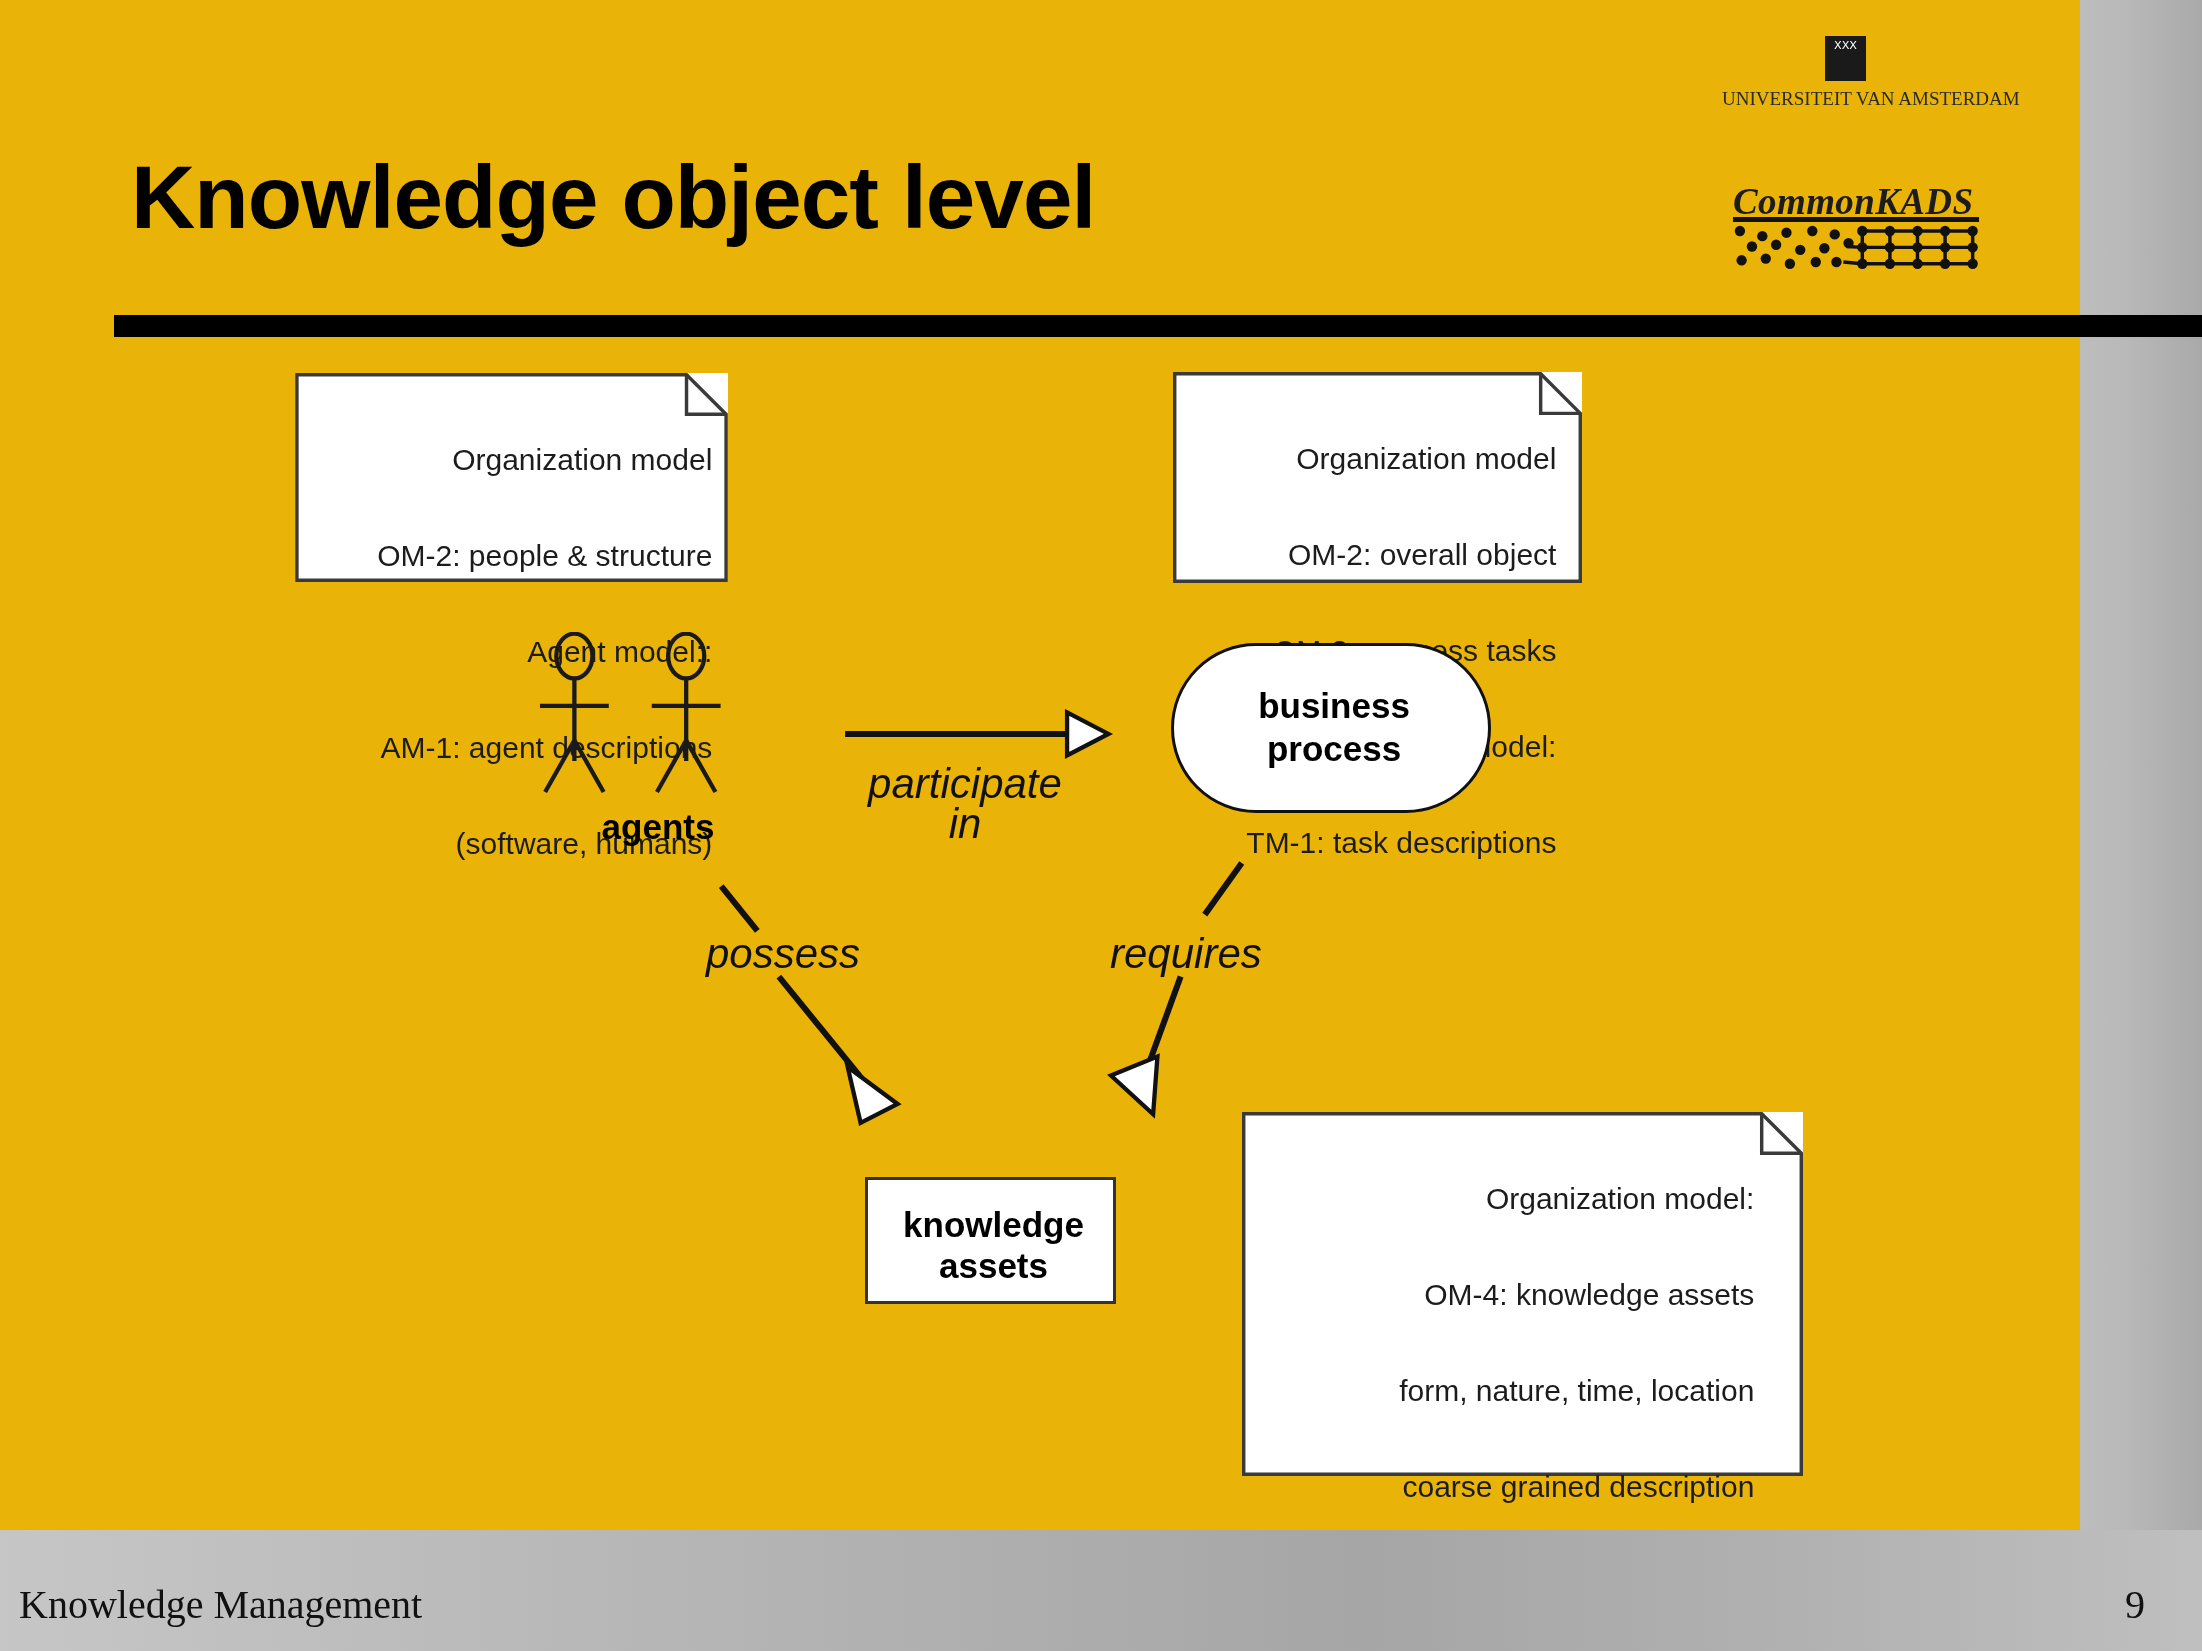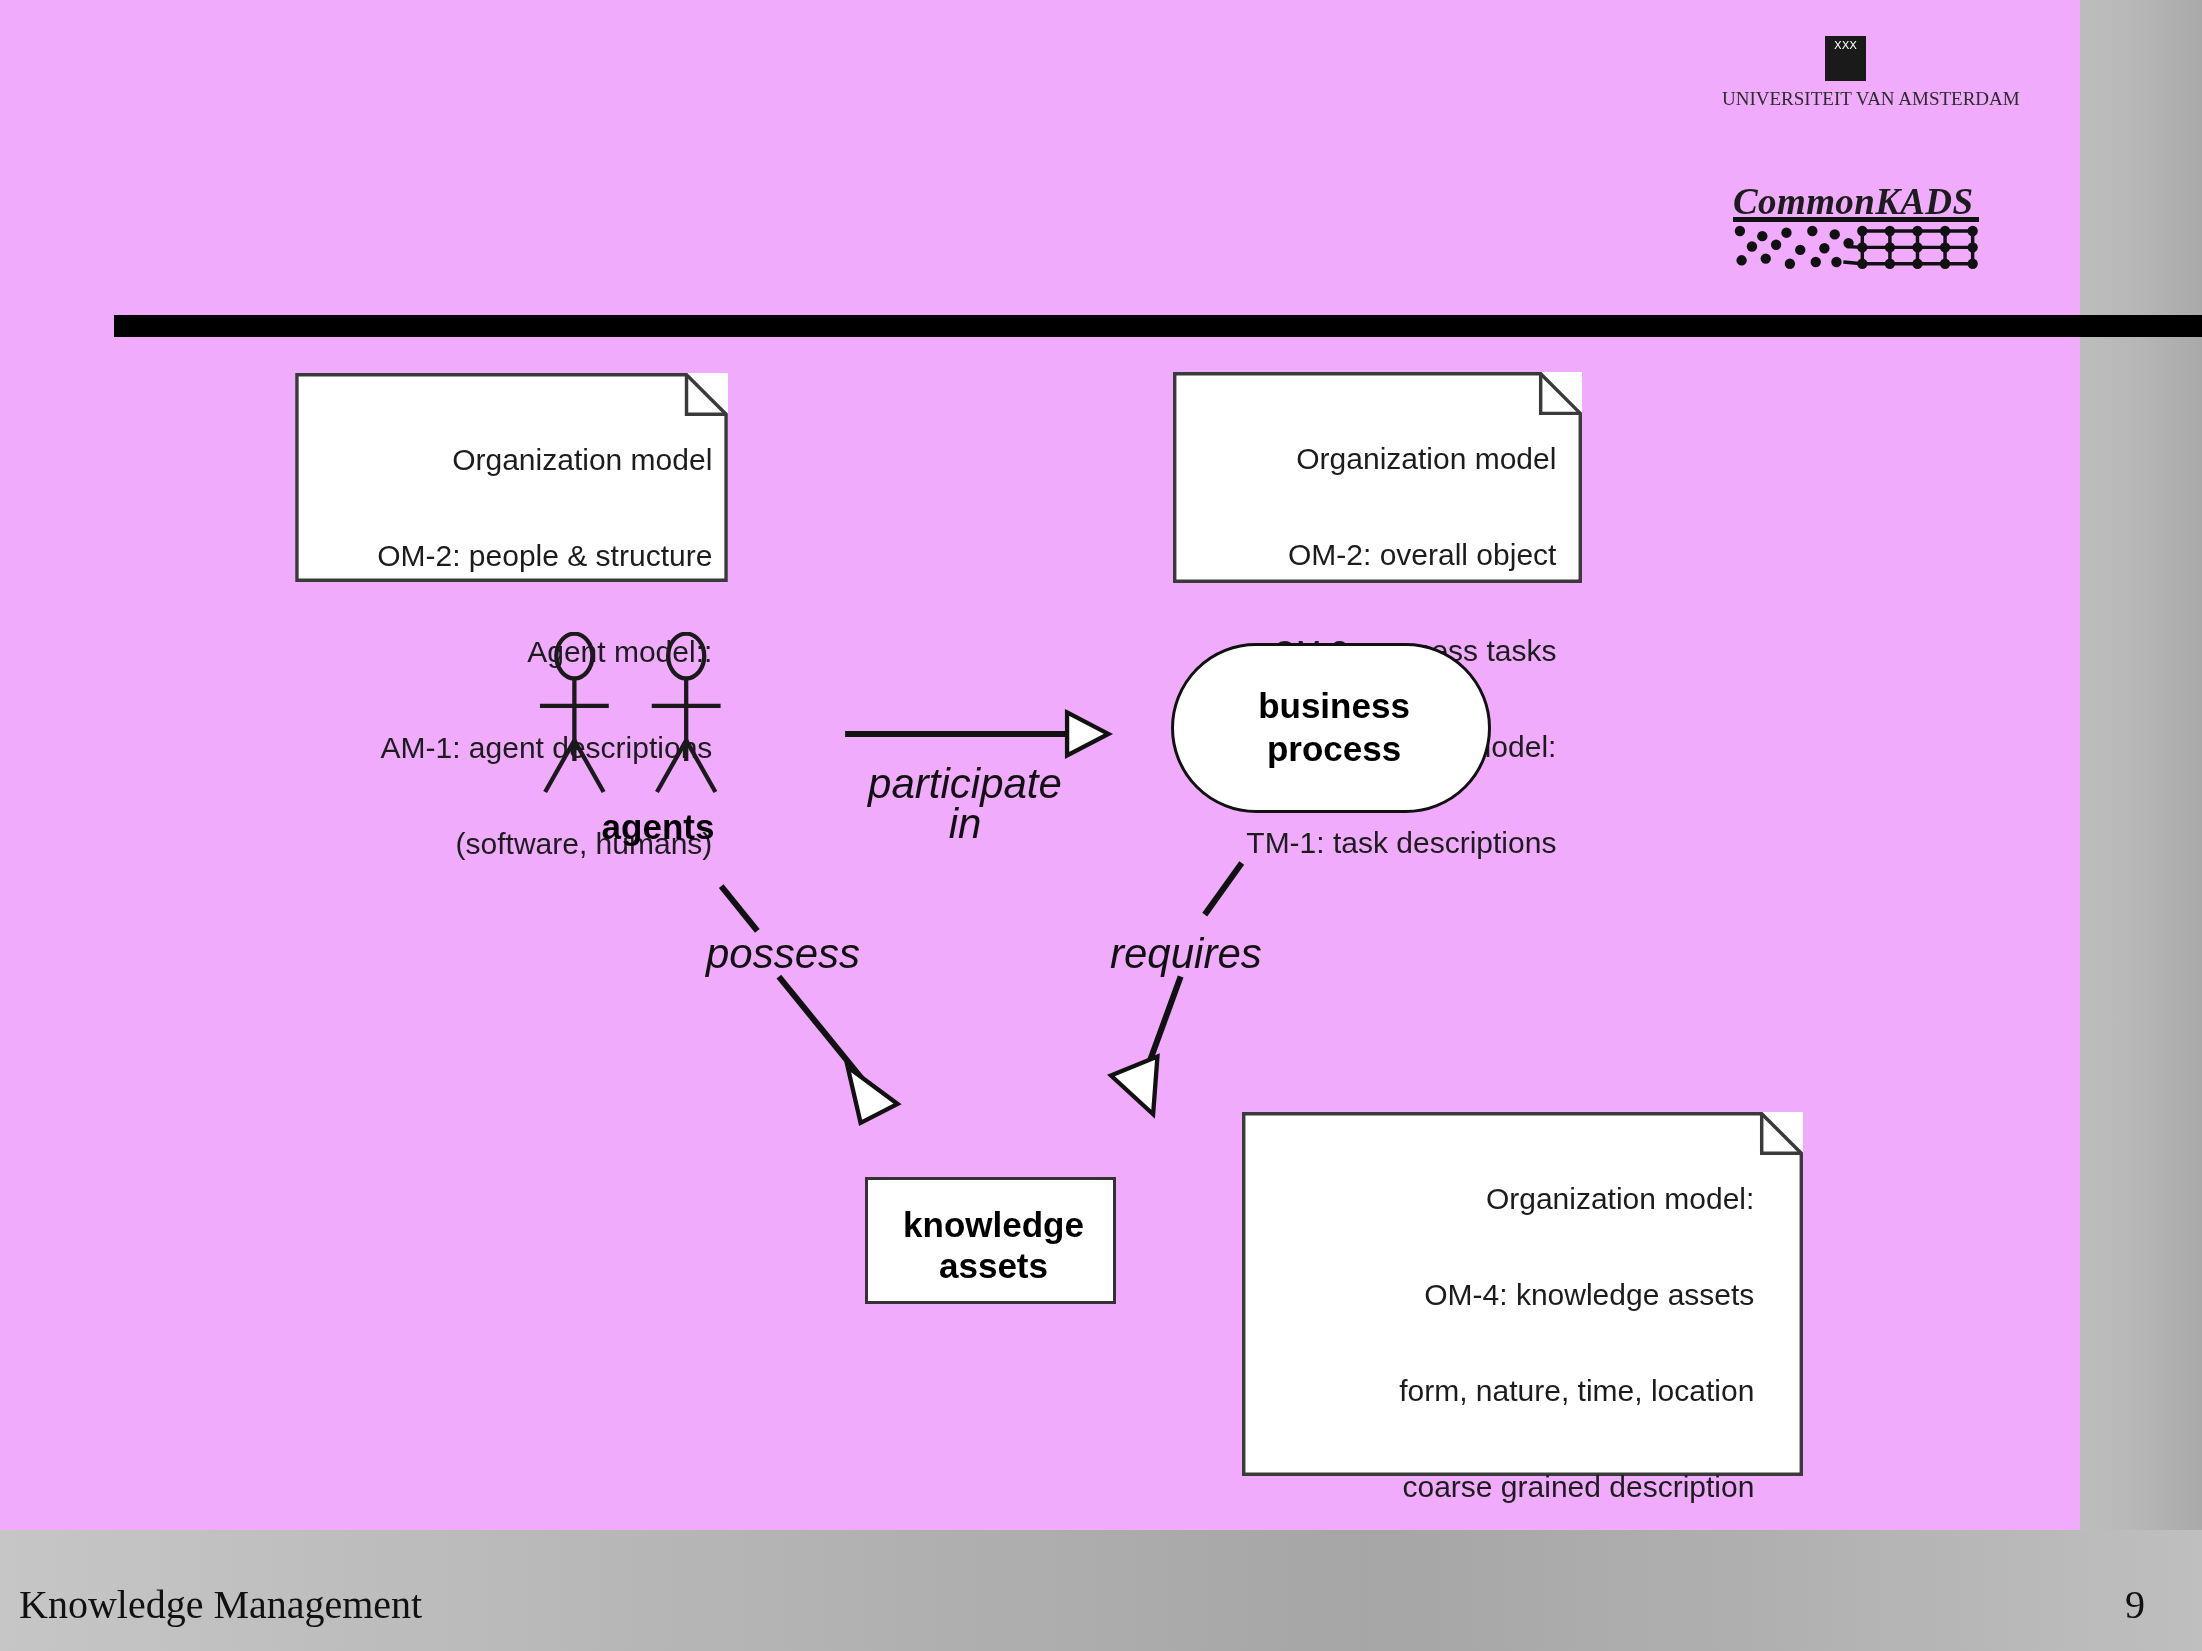--- a/index.html
+++ b/index.html
@@ -9,21 +9,21 @@
   body {
     width: 2203px; height: 1652px;
     position: relative;
     overflow: hidden;
     font-family: "Liberation Sans", sans-serif;
   }
   #slide {
     position: absolute;
     left: 0; top: 0;
     width: 2203px; height: 1652px;
-    background: #f0abfc;
+    background: #eab308;
   }
   
   .right-band {
     position: absolute;
     left: 2080px; top: 0;
     width: 123px; height: 1530px;
     background: linear-gradient(90deg, #bdbdbd 0%, #b8b8b8 40%, #a9a9a9 100%);
   }
   .title-rule {
     position: absolute;
@@ -251,20 +251,21 @@
           <circle cx="278" cy="27" r="6"></circle>
         <circle cx="150" cy="46" r="6"></circle>
           <circle cx="182" cy="46" r="6"></circle>
           <circle cx="214" cy="46" r="6"></circle>
           <circle cx="246" cy="46" r="6"></circle>
           <circle cx="278" cy="46" r="6"></circle>
       </g>
     </svg>
   </div>
 
+  <div class="slide-title">Knowledge object level</div>
   <div class="title-rule"></div>
 
   <div class="note" style="left:295px; top:373px; width:433px; height:209px;">
     <svg class="note-svg" width="433" height="209" viewBox="0 0 503 243">
       <path d="M2 2 H455 L501 48 V241 H2 Z" fill="#ffffff" stroke="#3a3a3a" stroke-width="4"></path>
       <path d="M455 2 V48 H501" fill="none" stroke="#3a3a3a" stroke-width="4"></path>
     </svg>
     <div class="note-text">
       <span class="ln">Organization model</span>
       <span class="ln">        OM-2: people &amp; structure</span>

